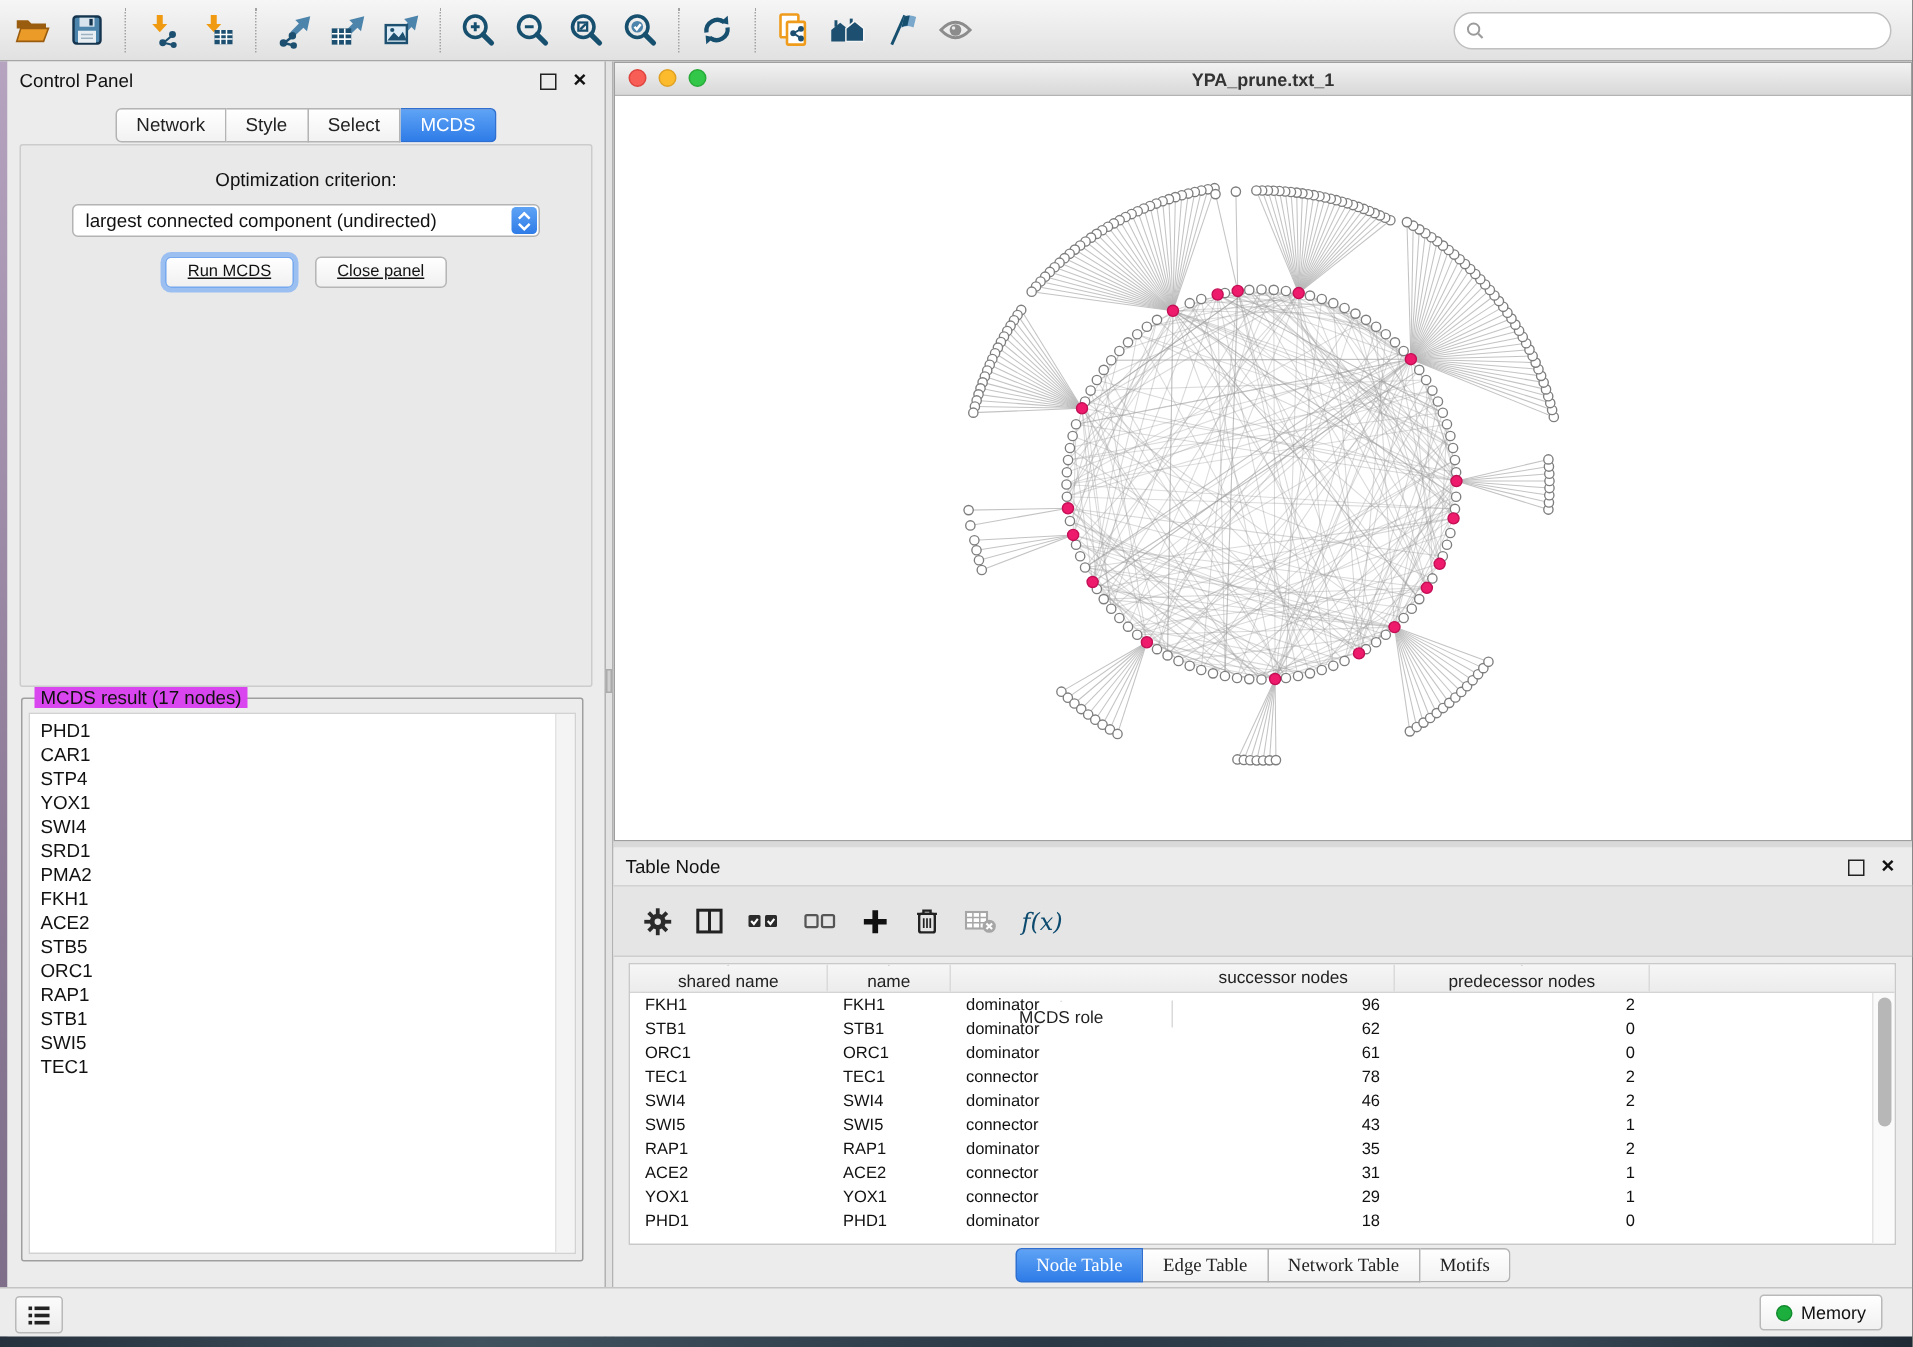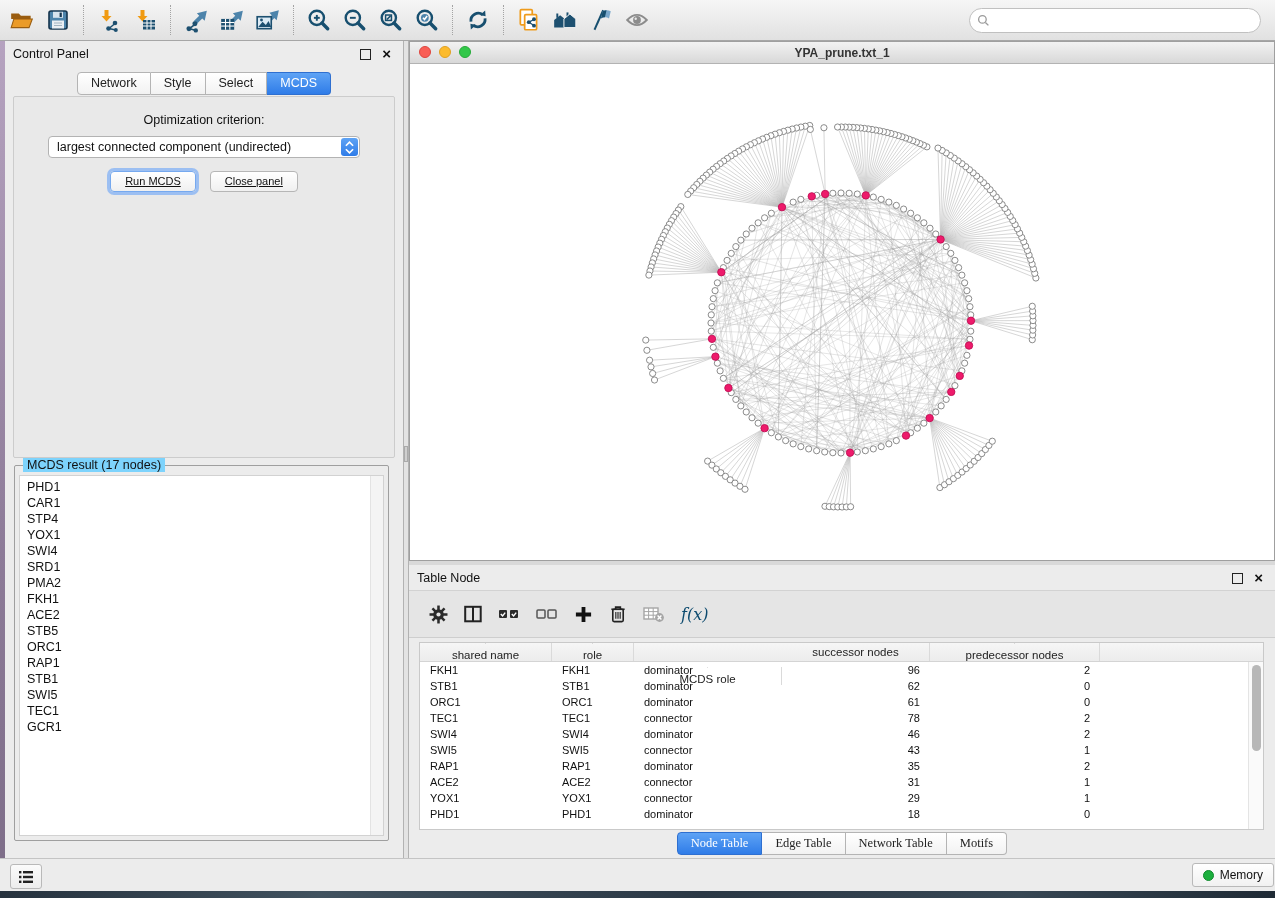--- a/index.html
+++ b/index.html
@@ -44,21 +44,21 @@
   .dropdown .dd-text{font-size:12.5px;color:#111;line-height:20px;padding-left:8px;display:block;
     white-space:nowrap;overflow:hidden;width:284px;}
   .dd-step{position:absolute;right:1px;top:1px;width:17px;height:18px;border-radius:3px;
     background:linear-gradient(#5ea3f5,#2f7ce8);display:flex;flex-direction:column;align-items:center;justify-content:center;gap:1px;}
   .dd-step svg{display:block;}
   #cp-buttons{margin-top:13px;display:flex;justify-content:center;gap:14px;}
   .cp-btn{height:21px;padding:0 14px;font-size:11px;color:#111;background:linear-gradient(#ffffff,#f0f0f0);
     border:1px solid #b6b6b6;border-radius:4px;line-height:19px;text-decoration:underline;}
   .cp-btn.focused{box-shadow:0 0 0 3px rgba(92,156,250,.55);border-color:#76a9ef;}
   #mcds-group{position:absolute;left:9px;top:424px;width:373px;height:374px;border:1px solid #9f9f9f;border-radius:2px;}
-  #mcds-group .legend{position:absolute;top:-8px;left:8px;background:#7dd3fc;padding:0 4px;font-size:12.5px;color:#111;}
+  #mcds-group .legend{position:absolute;top:-8px;left:8px;background:#d946ef;padding:0 4px;font-size:12.5px;color:#111;}
   .group-body{position:absolute;left:4px;top:9px;right:4px;bottom:4px;background:#fff;
     border:1px solid #d2d2d2;display:flex;overflow:hidden;}
   .mcds-list{flex:1;padding:3px 0 0 7px;font-size:12.5px;color:#111;}
   .mcds-item{height:16px;line-height:16px;}
   .v-scroll-track{width:12px;background:#f4f4f4;border-left:1px solid #e3e3e3;}
 
   
   #v-splitter{position:absolute;left:403px;top:41px;width:6px;height:850px;background:#e3e3e3;
     border-left:1px solid #b2b2b2;border-right:1px solid #b2b2b2;box-sizing:border-box;}
   #v-splitter .grip{position:absolute;left:0px;top:405px;width:4px;height:16px;background:#cfcfcf;
@@ -94,21 +94,21 @@
   .td{box-sizing:border-box;padding:0 10px;white-space:nowrap;overflow:hidden;}
   .td.num{text-align:right;}
   #tp-scroll{position:absolute;right:0;top:19px;bottom:0;width:14px;background:#fafafa;border-left:1px solid #e4e4e4;}
   #tp-thumb{position:absolute;right:2px;top:3px;width:9px;height:86px;background:#b7b7b7;border-radius:5px;}
   #tp-tabs-row{position:absolute;left:0;bottom:3px;width:100%;display:flex;justify-content:center;font-family:Liberation Serif, serif;}
 
   
   #status-bar{position:absolute;left:0;top:858px;width:1275px;height:33px;background:#ececec;border-top:1px solid #c4c4c4;box-sizing:border-box;}
   #list-btn{position:absolute;left:10px;top:5px;width:30px;height:23px;background:linear-gradient(#fbfbfb,#ededed);
     border:1px solid #b9b9b9;border-radius:3px;display:flex;align-items:center;justify-content:center;}
-  #memory-btn{position:absolute;right:1px;top:4px;height:24px;padding:0 10px;background:linear-gradient(#ffffff,#f1f1f1);
+  #memory-btn{position:absolute;right:20px;top:4px;height:24px;padding:0 10px;background:linear-gradient(#ffffff,#f1f1f1);
     border:1px solid #b9b9b9;border-radius:3px;display:flex;align-items:center;gap:6px;font-size:12px;color:#111;box-sizing:border-box;}
   .mem-dot{width:11px;height:11px;border-radius:50%;background:#1caf3e;border:1px solid #128a2e;box-sizing:border-box;}
 </style>
 </head>
 <body>
 
 <div id="app">
 
   <div id="toolbar">
     <div class="tb-btn">
@@ -319,21 +319,20 @@
             <div class="mcds-item">SRD1</div>
             <div class="mcds-item">PMA2</div>
             <div class="mcds-item">FKH1</div>
             <div class="mcds-item">ACE2</div>
             <div class="mcds-item">STB5</div>
             <div class="mcds-item">ORC1</div>
             <div class="mcds-item">RAP1</div>
             <div class="mcds-item">STB1</div>
             <div class="mcds-item">SWI5</div>
             <div class="mcds-item">TEC1</div>
-            <div class="mcds-item">GCR1</div>
           </div>
         <div class="v-scroll-track"></div>
       </div>
     </div>
   </div>
 
   <div id="v-splitter">
     <div class="grip"></div>
   </div>
 
@@ -1123,21 +1122,21 @@
             </svg>
             <span>shared name</span>
           </div>
           <div class="th" style="width: 82px;">
             <svg width="11" height="11" viewBox="0 0 11 11" fill="none">
               <rect x="4" y="0.5" width="3" height="3" fill="#8a8a8a"></rect>
               <rect x="0.5" y="7" width="3" height="3" fill="#8a8a8a"></rect>
               <rect x="7.5" y="7" width="3" height="3" fill="#8a8a8a"></rect>
               <path d="M5.5 3.5 v2 M2 7 v-1.5 h7 V7" stroke="#8a8a8a" stroke-width="1"></path>
             </svg>
-            <span>role</span>
+            <span>name</span>
           </div>
           <div class="th" style="width: 148px; margin-top: 24px;">
             <svg width="11" height="11" viewBox="0 0 11 11" fill="none">
               <rect x="4" y="0.5" width="3" height="3" fill="#8a8a8a"></rect>
               <rect x="0.5" y="7" width="3" height="3" fill="#8a8a8a"></rect>
               <rect x="7.5" y="7" width="3" height="3" fill="#8a8a8a"></rect>
               <path d="M5.5 3.5 v2 M2 7 v-1.5 h7 V7" stroke="#8a8a8a" stroke-width="1"></path>
             </svg>
             <span>MCDS role</span>
           </div>

